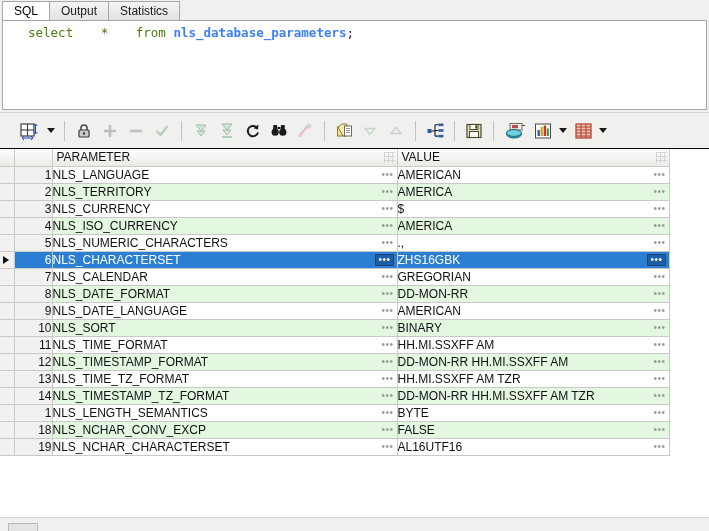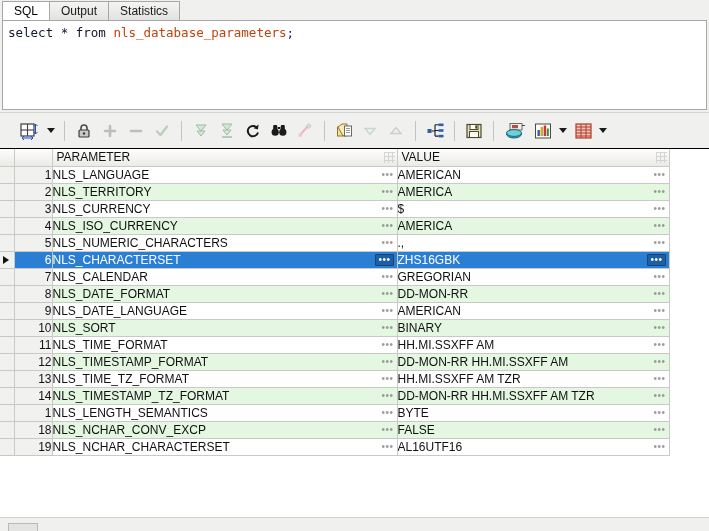--- a/index.html
+++ b/index.html
@@ -63,22 +63,22 @@
     background: #ffffff;
     border: 1px solid #a7a7a7;
     border-top: 1px solid #a7a7a7;
     padding: 4px 5px;
     font-family: "DejaVu Sans Mono", "Liberation Mono", monospace;
     font-size: 12.5px;
     line-height: 15px;
     overflow: hidden;
     white-space: pre;
   }
-  .kw { color: #0f172a; }
-  .ident { color: #c2410c; }
+  .kw { color: #4d7c0f; margin-left: 20px; }
+  .ident { color: #3b82f6; font-weight: bold; }
   .punct { color: #16166e; }
 
   
   .toolbar {
     flex: 0 0 auto;
     height: 36px;
     background: #f0f0ef;
     border-top: 1px solid #d4d4d2;
     display: flex;
     align-items: center;

